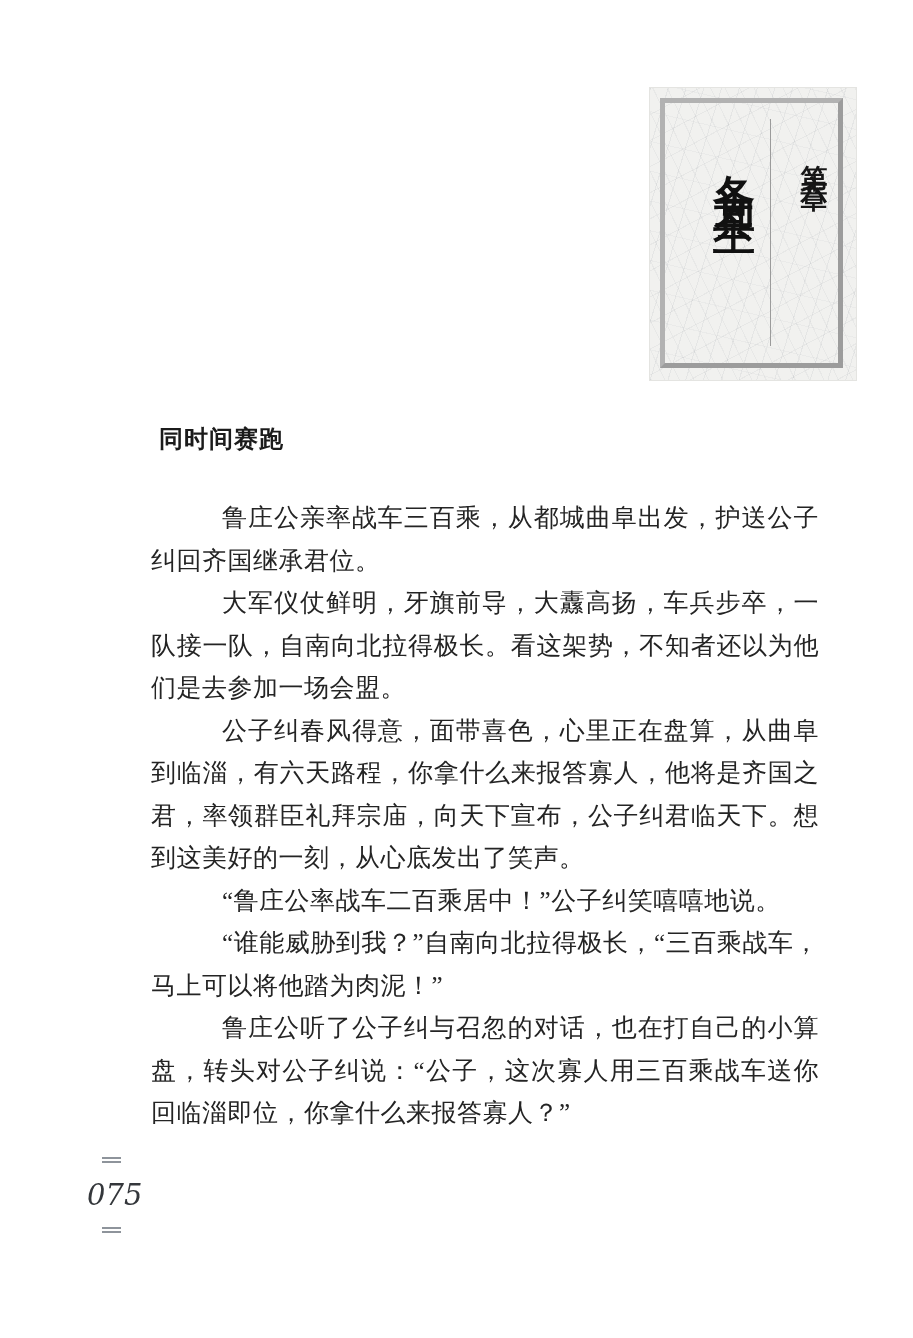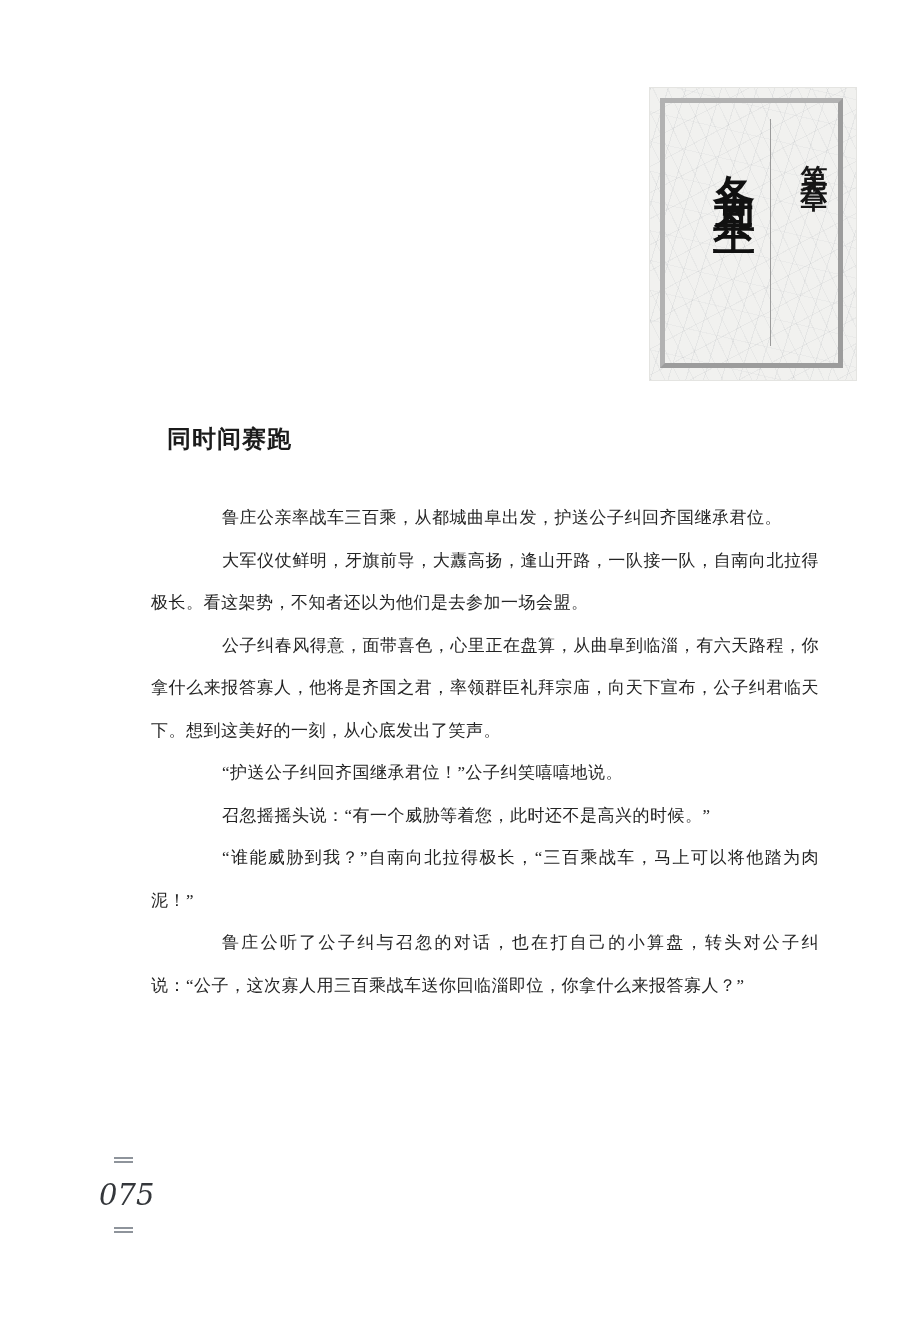--- a/index.html
+++ b/index.html
@@ -76,43 +76,43 @@
   }
 
   
   .text-column {
     position: absolute;
     left: 151px;
     top: 427px;
     width: 668px;
   }
   .section-heading {
-    margin: 0 0 46px 16px;
+    margin: 0 0 46px 8px;
     font-family: "Liberation Sans", sans-serif;
     font-size: 24px;
     font-weight: 700;
     line-height: 24px;
     letter-spacing: 1px;
     color: #1b1b1b;
   }
   .body-text p {
     margin: 0;
     font-family: "Liberation Serif", serif;
-    font-size: 17px;
+    font-size: 25px;
     line-height: 42.5px;
     letter-spacing: 0.5px;
     color: #242424;
     text-align: justify;
     text-indent: 71px;
   }
 
   
   .folio {
     position: absolute;
-    left: 99px;
+    left: 87px;
     top: 1157px;
     width: 48px;
     text-align: center;
   }
   .folio-rule {
     width: 19px;
     height: 6px;
     margin: 0 auto;
     box-sizing: border-box;
     border-top: 2px solid #8e949b;
@@ -137,24 +137,23 @@
       <div class="chapter-divider"></div>
       <div class="chapter-number">第六章</div>
       <div class="chapter-title">各为其主</div>
     </div>
   </div>
 
   <div class="text-column">
     <h2 class="section-heading">同时间赛跑</h2>
     <div class="body-text">
       <p>鲁庄公亲率战车三百乘，从都城曲阜出发，护送公子纠回齐国继承君位。</p>
-      <p>大军仪仗鲜明，牙旗前导，大纛高扬，逢山开路，一队接一队，自南向北拉得极长。看这架势，不知者还以为他们是去参加一场会盟。</p>
+      <p>大军仪仗鲜明，牙旗前导，大纛高扬，车兵步卒，一队接一队，自南向北拉得极长。看这架势，不知者还以为他们是去参加一场会盟。</p>
       <p>公子纠春风得意，面带喜色，心里正在盘算，从曲阜到临淄，有六天路程，你拿什么来报答寡人，他将是齐国之君，率领群臣礼拜宗庙，向天下宣布，公子纠君临天下。想到这美好的一刻，从心底发出了笑声。</p>
-      <p>“护送公子纠回齐国继承君位！”公子纠笑嘻嘻地说。</p>
-      <p>召忽摇摇头说：“有一个威胁等着您，此时还不是高兴的时候。”</p>
+      <p>“鲁庄公率战车二百乘居中！”公子纠笑嘻嘻地说。</p>
       <p>“谁能威胁到我？”自南向北拉得极长，“三百乘战车，马上可以将他踏为肉泥！”</p>
       <p>鲁庄公听了公子纠与召忽的对话，也在打自己的小算盘，转头对公子纠说：“公子，这次寡人用三百乘战车送你回临淄即位，你拿什么来报答寡人？”</p>
     </div>
   </div>
 
   <div class="folio">
     <div class="folio-rule"></div>
     <div class="folio-number">075</div>
     <div class="folio-rule"></div>
   </div>

